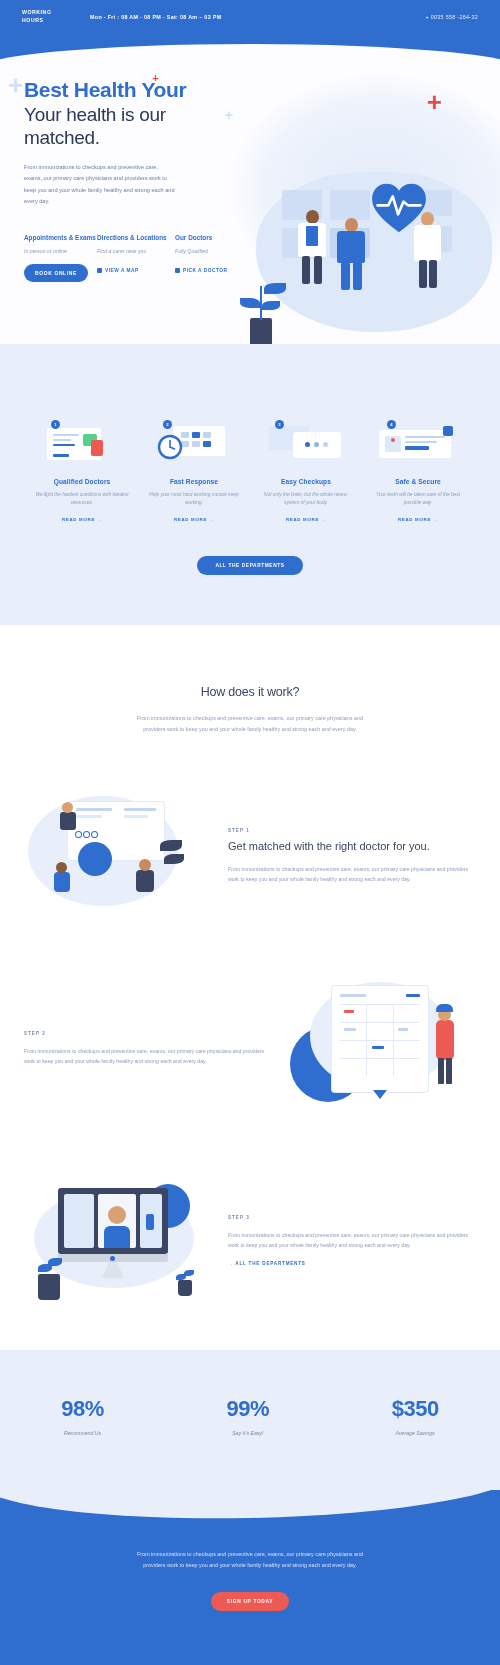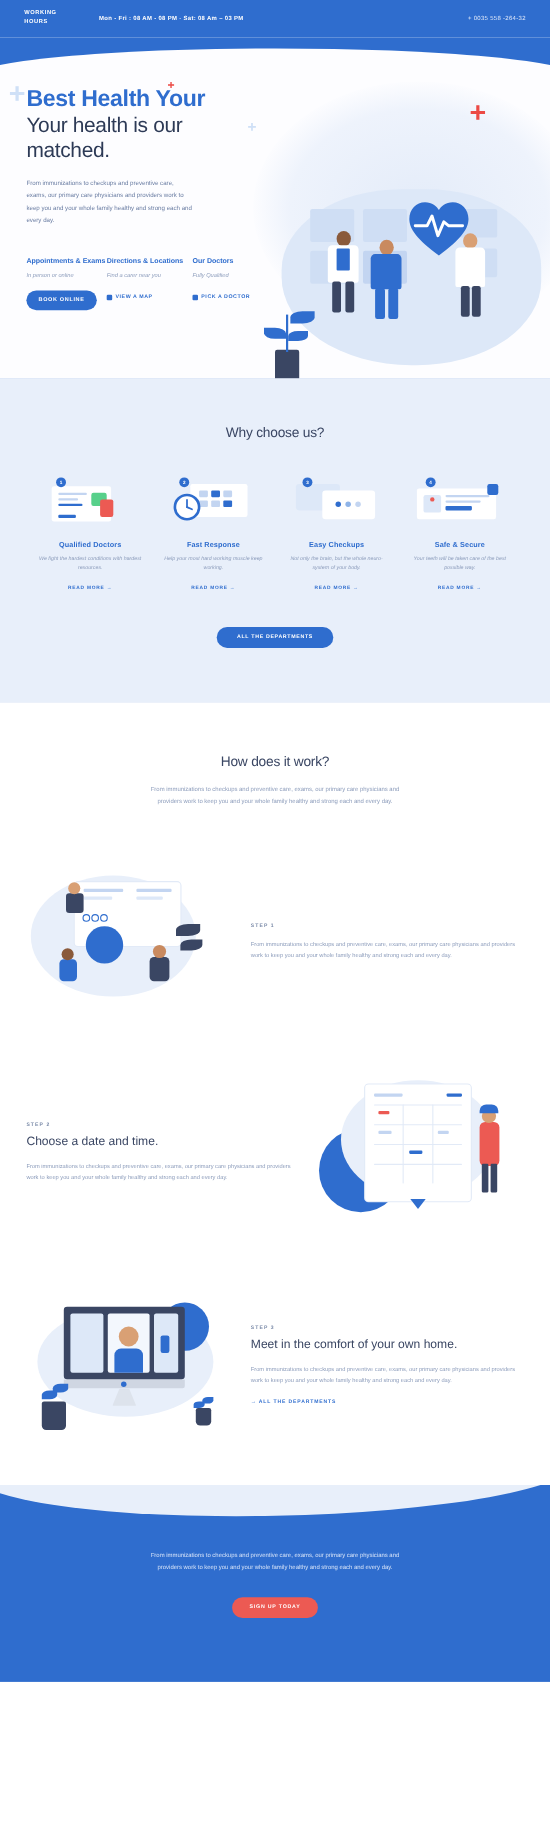--- a/index.html
+++ b/index.html
@@ -221,21 +221,21 @@
     cursor: pointer;
   }
   .btn-depts {
     display: block; margin: 34px auto 0 auto;
     background: #2f6dce; color: #fff;
     font-size: 4.8px; font-weight: bold; letter-spacing: .6px;
     padding: 7px 18px; border: none; border-radius: 12px; cursor: pointer;
   }
 
   
-  .how { background: #fff; padding: 46px 0 0 0; position: relative; }
+  .how { background: #fff; padding: 46px 0 0 0; position: relative; margin-top: 14px; }
   .how-p {
     margin: 14px auto 0 auto;
     max-width: 230px; text-align: center;
     font-size: 5.4px; line-height: 1.95; color: #8c9cbb;
   }
   .step {
     display: flex; align-items: center;
     padding: 0 24px; margin-top: 52px; gap: 14px;
   }
   .step.rev { flex-direction: row-reverse; }
@@ -405,21 +405,20 @@
           <div class="link-pick">
             <span class="sq"></span>
             <span>PICK A DOCTOR</span>
           </div>
         </div>
       </div>
     </div>
   </div>
 
   <div class="why">
-    <h2 class="sec-title">Why choose us?</h2>
 
     <div class="cards">
 
       <div class="card">
         <div class="card-art">
           <div class="badge">1</div>
           <div class="sheet" style="left:8px;top:8px;width:54px;height:32px;"></div>
           <div class="bar" style="left:14px;top:14px;width:26px;height:2px;background:#c3d5f1;"></div>
           <div class="bar" style="left:14px;top:19px;width:18px;height:2px;background:#c3d5f1;"></div>
           <div class="bar" style="left:14px;top:24px;width:22px;height:2px;background:#2f6dce;"></div>
@@ -508,20 +507,21 @@
         <div class="bar" style="position:absolute;left:38px;top:16px;width:11px;height:11px;background:#d9a074;border-radius:50%;"></div>
         <div class="bar" style="position:absolute;left:30px;top:86px;width:16px;height:20px;background:#2f6dce;border-radius:4px;"></div>
         <div class="bar" style="position:absolute;left:32px;top:76px;width:11px;height:11px;background:#8a5a3b;border-radius:50%;"></div>
         <div class="bar" style="position:absolute;left:112px;top:84px;width:18px;height:22px;background:#3a4663;border-radius:4px;"></div>
         <div class="bar" style="position:absolute;left:115px;top:73px;width:12px;height:12px;background:#c98a5f;border-radius:50%;"></div>
         <div class="leaf" style="left:136px;top:54px;width:22px;height:11px;background:#3a4663;"></div>
         <div class="leaf" style="left:140px;top:68px;width:20px;height:10px;background:#3a4663;"></div>
       </div>
       <div class="step-txt">
         <div class="step-kicker">STEP 1</div>
+        <h3 class="step-h">Get matched with the right doctor for you.</h3>
         <p class="step-p">From immunizations to checkups and  preventive care, exams, our primary care physicians and providers work to keep you and your whole family healthy and strong each and every day.</p>
       </div>
     </div>
 
     <div class="step rev">
       <div class="step-art">
         <div class="blob-blue" style="left:4px;top:48px;width:76px;height:76px;"></div>
         <div class="blob-soft" style="left:24px;top:4px;width:140px;height:108px;"></div>
         <div class="sheet" style="position:absolute;left:46px;top:8px;width:96px;height:106px;background:#fff;border-radius:3px;box-shadow:0 0 0 1px #e2eaf7;"></div>
         <div class="bar" style="position:absolute;left:54px;top:16px;width:26px;height:3px;background:#c3d5f1;"></div>
@@ -540,21 +540,20 @@
         <div class="bar" style="position:absolute;left:152px;top:30px;width:13px;height:13px;background:#d9a074;border-radius:50%;"></div>
         <div class="bar" style="position:absolute;left:150px;top:26px;width:17px;height:8px;background:#2f6dce;border-radius:6px 6px 0 0;"></div>
         <div class="bar" style="position:absolute;left:152px;top:80px;width:6px;height:26px;background:#3a4663;"></div>
         <div class="bar" style="position:absolute;left:160px;top:80px;width:6px;height:26px;background:#3a4663;"></div>
         <svg style="position:absolute;left:86px;top:110px;" width="16" height="12" viewBox="0 0 16 12">
           <path d="M8 11 L1 2 L15 2 Z" fill="#2f6dce"></path>
         </svg>
       </div>
       <div class="step-txt">
         <div class="step-kicker">STEP 2</div>
-        <h3 class="step-h">Choose a date and time.</h3>
         <p class="step-p">From immunizations to checkups and  preventive care, exams, our primary care physicians and providers work to keep you and your whole family healthy and strong each and every day.</p>
       </div>
     </div>
 
     <div class="step">
       <div class="step-art">
         <div class="blob-soft" style="left:10px;top:18px;width:160px;height:100px;"></div>
         <div class="blob-blue" style="left:122px;top:14px;width:44px;height:44px;"></div>
         <div class="sheet" style="position:absolute;left:34px;top:18px;width:110px;height:66px;background:#3a4663;border-radius:3px;"></div>
         <div class="sheet" style="position:absolute;left:40px;top:24px;width:30px;height:54px;background:#dde8f8;border-radius:2px;"></div>
@@ -568,29 +567,42 @@
         <div class="bar" style="position:absolute;left:86px;top:86px;width:5px;height:5px;background:#2f6dce;border-radius:50%;"></div>
         <div class="plant-pot" style="left:14px;bottom:10px;width:22px;height:26px;"></div>
         <div class="leaf" style="left:14px;bottom:38px;width:14px;height:8px;background:#2f6dce;"></div>
         <div class="leaf" style="left:24px;bottom:44px;width:14px;height:8px;background:#2f6dce;"></div>
         <div class="plant-pot" style="left:154px;bottom:14px;width:14px;height:16px;"></div>
         <div class="leaf" style="left:152px;bottom:30px;width:10px;height:6px;background:#2f6dce;"></div>
         <div class="leaf" style="left:160px;bottom:34px;width:10px;height:6px;background:#2f6dce;"></div>
       </div>
       <div class="step-txt">
         <div class="step-kicker">STEP 3</div>
-        <h3 class="step-h">Meet in the comfort of your own home.</h3>
         <p class="step-p">From immunizations to checkups and  preventive care, exams, our primary care physicians and providers work to keep you and your whole family healthy and strong each and every day.</p>
         <div class="step-link">→  ALL THE DEPARTMENTS</div>
       </div>
     </div>
 
     <div style="height:40px"></div>
   </div>
 
+  <div class="stats">
+    <div>
+      <div class="stat-num">98%</div>
+      <div class="stat-lab">Recommend Us</div>
+    </div>
+    <div>
+      <div class="stat-num">99%</div>
+      <div class="stat-lab">Say It's Easy!</div>
+    </div>
+    <div>
+      <div class="stat-num">$350</div>
+      <div class="stat-lab">Average Savings</div>
+    </div>
+  </div>
 
   <div class="cta">
     <div class="cta-wave"></div>
     <p class="cta-p">From immunizations to checkups and  preventive care, exams, our primary care physicians and providers work to keep you and your whole family healthy and strong each and every day.</p>
     <button class="btn-signup">SIGN UP TODAY</button>
   </div>
 
 </div>
 
 </body></html>

